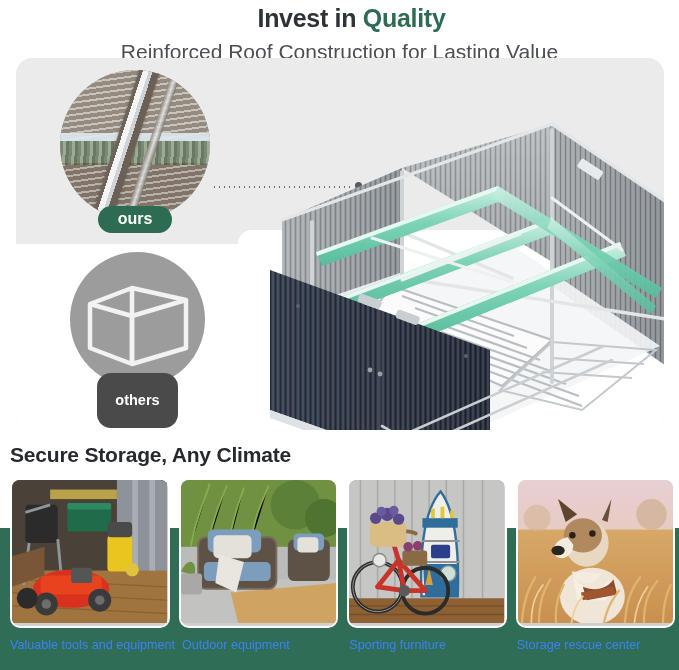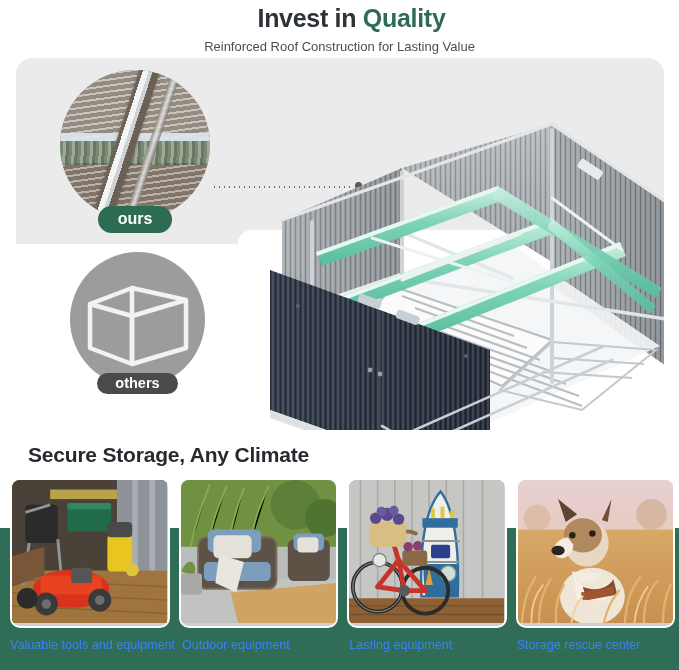--- a/index.html
+++ b/index.html
@@ -12,21 +12,21 @@
   .page{position:relative;width:679px;height:670px;}
 
   
   .header{text-align:center;padding-top:4px;}
   .title{
     font-size:25px;font-weight:bold;letter-spacing:-0.3px;
     color:#2e3338;line-height:1.18;padding-left:24px;
   }
   .title .accent{color:#2d6b52;}
   .subtitle{
-    font-size:13px;color:#4a4f55;margin-top:5px;line-height:1.2;
+    font-size:21px;color:#4a4f55;margin-top:5px;line-height:1.2;
     font-weight:400;
   }
 
   
   .hero{
     position:absolute;left:16px;top:58px;
     width:648px;height:372px;
     background:#ebebeb;border-radius:16px;overflow:hidden;
   }
   
@@ -104,28 +104,28 @@
   .wirebox{position:absolute;inset:0;}
 
   .badge{
     margin:-14px auto 0;position:relative;z-index:6;
     display:block;width:max-content;
     padding:4px 20px;border-radius:14px;
     color:#ffffff;font-size:16px;font-weight:bold;line-height:1.18;
     text-align:center;
   }
   .badge-ours{background:#2d6b52;}
-  .badge-others{background:#4a4a4a;font-size:14.5px;padding:2px 18px;}
+  .badge-others{background:#4a4a4a;font-size:14.5px;padding:19px 18px;}
 
   
   .shed{position:absolute;left:236px;top:52px;width:428px;height:372px;}
 
   
   .sec2-title{
-    position:absolute;left:28px;top:443px;
+    position:absolute;left:10px;top:443px;
     font-size:21px;font-weight:bold;color:#26292d;letter-spacing:-0.2px;
   }
   .green-band{
     position:absolute;left:0;top:528px;width:679px;height:142px;
     background:#2f6d57;
   }
   .cards{
     position:absolute;left:10px;top:478px;width:665px;height:155px;
     display:flex;gap:9px;
   }
@@ -504,17 +504,17 @@
             <path d="M56 150 C58 136 62 128 68 122"></path>
           <path d="M122 150 C124 130 130 120 136 112"></path>
         </g>
       </svg>
     </div>
   </div>
 
   <div class="captions">
     <div class="caption">Valuable tools and equipment</div>
     <div class="caption">Outdoor equipment</div>
-    <div class="caption">Lasting equipment</div>
+    <div class="caption">Sporting furniture</div>
     <div class="caption">Storage rescue center</div>
   </div>
 
 </div>
 
 </body></html>

